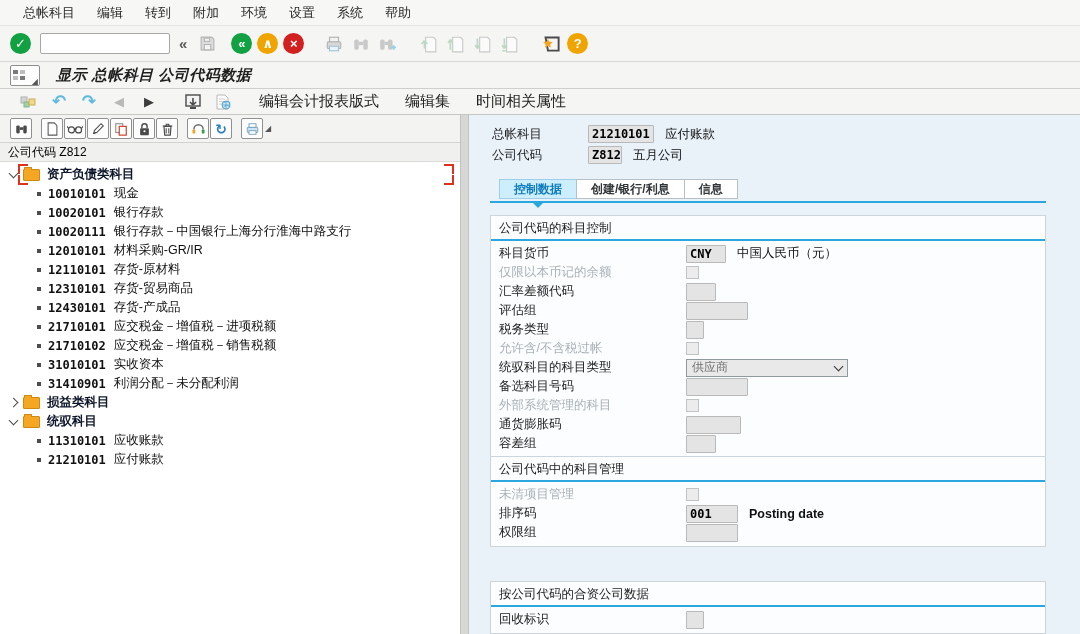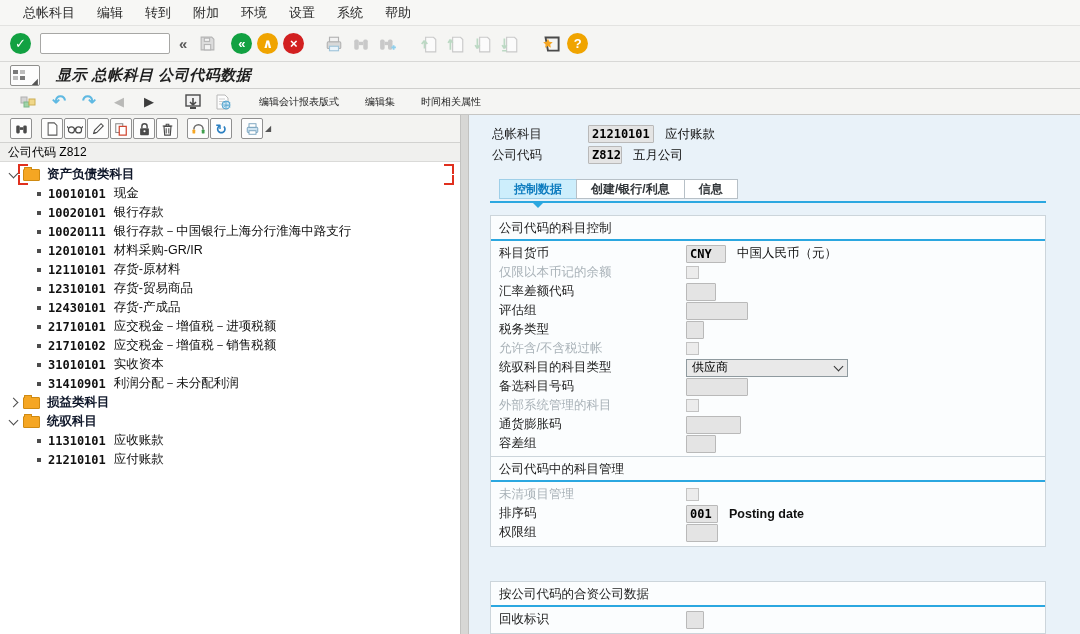--- a/index.html
+++ b/index.html
@@ -24,21 +24,21 @@
   .titlebar{height:27px;background:#f5f5f3;border-bottom:1px solid #cfcfcd;padding-left:10px}
   .scrbox{width:26px;height:19px;border:1px solid #8f8f8d;background:#fdfdfd;border-radius:2px;
           display:flex;align-items:center;justify-content:flex-start;padding-left:2px;position:relative}
   .scrbox .drop{position:absolute;right:1px;bottom:-1px;font-size:8px;color:#555}
   .page-title{font-weight:bold;font-style:italic;font-size:15px;color:#1f1f1f;margin-left:16px;letter-spacing:.5px}
   
   .apptb{height:26px;background:#f5f5f3;border-bottom:1px solid #c6c6c4;padding-left:14px;gap:0}
   .aicon{width:30px;height:22px;display:flex;align-items:center;justify-content:center}
   .glyph-blue{color:#5fb9e2;font-size:17px;font-weight:bold;line-height:1}
   .tri-gray{color:#b9b9b7;font-size:13px}.tri-dark{color:#3c3c3c;font-size:13px}
-  .app-btn{font-size:10px;color:#1f1f1f;padding:0 13px;cursor:default}
+  .app-btn{font-size:15px;color:#1f1f1f;padding:0 13px;cursor:default}
   
   .main{display:flex;height:521px;position:relative}
   .left{width:460px;flex:0 0 460px;background:#fff;display:flex;flex-direction:column;box-sizing:border-box}
   .splitter{width:7px;flex:0 0 7px;background:#d7d7d5;border-left:1px solid #c2c2c0;border-right:1px solid #c2c2c0}
   .right{flex:1;background:#e9f2f9;position:relative;overflow:hidden}
   
   .treetb{height:27px;background:#f3f3f1;border-bottom:1px solid #d2d2d0;display:flex;align-items:center;padding-left:10px;gap:1px}
   .tbtn{width:22px;height:21px;border:1px solid #909090;background:#fdfdfd;border-radius:2px;
         display:flex;align-items:center;justify-content:center;box-sizing:border-box}
   .tree-header{height:18px;background:#f0f0ee;border-bottom:1px solid #dadad8;font-size:12px;
@@ -78,25 +78,25 @@
   .tabcaret{position:absolute;top:88px;width:0;height:0;border-left:5px solid transparent;
             border-right:5px solid transparent;border-bottom:5px solid #2ba7e0;transform:rotate(180deg)}
   .group{position:absolute;left:21px;width:556px;background:#fbfdfe;border:1px solid #ccd5db;box-sizing:border-box}
   .gtitle{font-size:12.5px;font-weight:normal;color:#1c1c1c;padding:4px 8px 2px;border-bottom:2px solid #2ba7e0}
   .gbody{padding:3px 0 4px}
   .frow{height:19px;display:flex;align-items:center;padding-left:8px;font-size:12.5px}
   .flabel{width:187px;color:#1c1c1c;flex:0 0 187px}
   .flabel.dis{color:#a9b2b8}
   .cbx{width:13px;height:13px;background:#ececec;border:1px solid #c3c3c3;box-sizing:border-box}
   .ddl{width:162px;height:18px;background:#e9e9e9;border:1px solid #8f9a9f;box-sizing:border-box;
-       display:flex;align-items:center;justify-content:space-between;padding:0 5px;font-size:12px;color:#000000}
+       display:flex;align-items:center;justify-content:space-between;padding:0 5px;font-size:12px;color:#737373}
   .ddl .arr{width:6px;height:6px;border-right:1.5px solid #333;border-bottom:1.5px solid #333;
             transform:rotate(45deg);margin-bottom:3px}
   .postdesc{margin-left:11px;font-weight:bold;color:#111;font-size:12.5px}
-  .w18{width:18px}.w30{width:30px}.w32{width:32px}.w34{width:34px}.w40{width:40px}
+  .w18{width:18px}.w30{width:30px}.w32{width:52px}.w34{width:34px}.w40{width:40px}
   .w55{width:55px}.w62{width:62px}.w66{width:66px}
   svg{display:block}
 </style>
 </head>
 <body>
 
 <div class="bar menubar">
   <span class="menu-item">总帐科目</span>
   <span class="menu-item">编辑</span>
   <span class="menu-item">转到</span>

